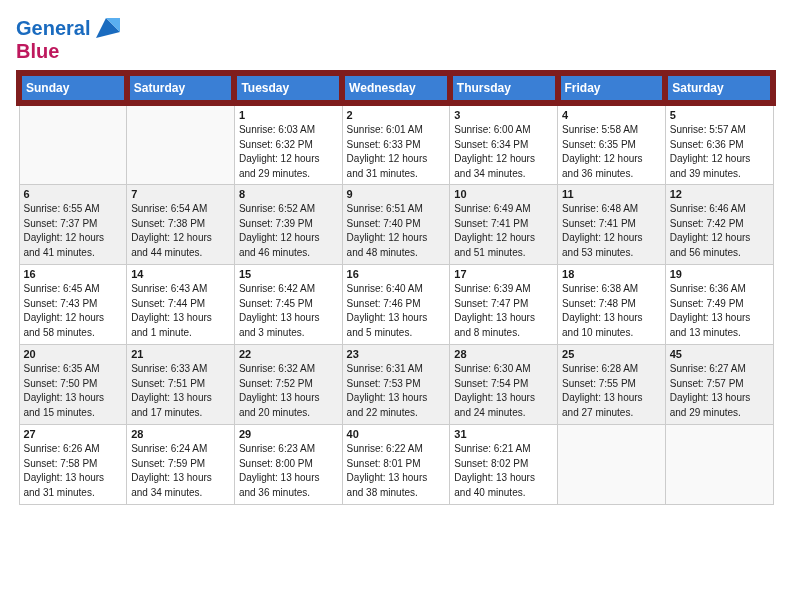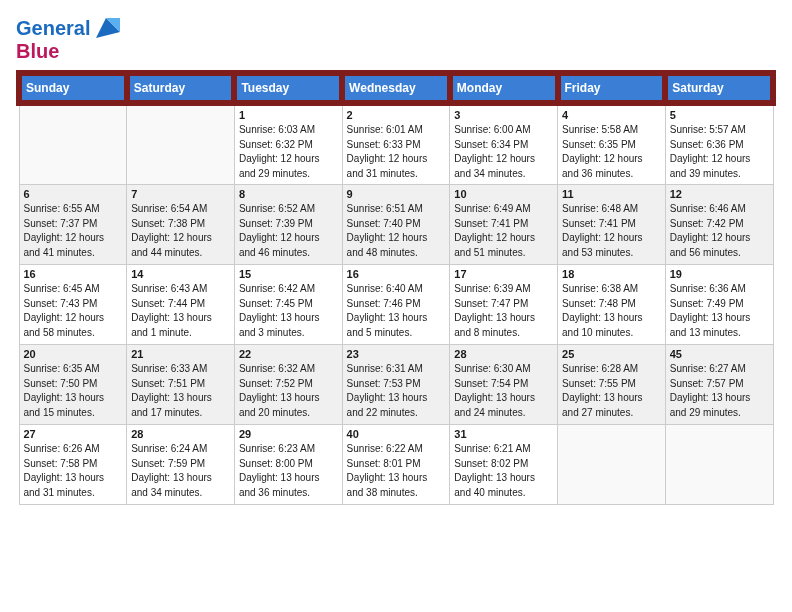--- a/index.html
+++ b/index.html
@@ -128,21 +128,21 @@
     </div>
   </div>
 
   <table class="calendar">
     <thead>
       <tr>
       <th>Sunday</th>
           <th>Saturday</th>
           <th>Tuesday</th>
           <th>Wednesday</th>
-          <th>Monday</th>
+          <th>Thursday</th>
           <th>Friday</th>
           <th>Saturday</th>
         </tr>
     </thead>
     <tbody id="calendar-body">
     <tr>
           <td class="empty"></td>
           <td class="empty"></td>
           <td>
             <span class="day-number">1</span>

